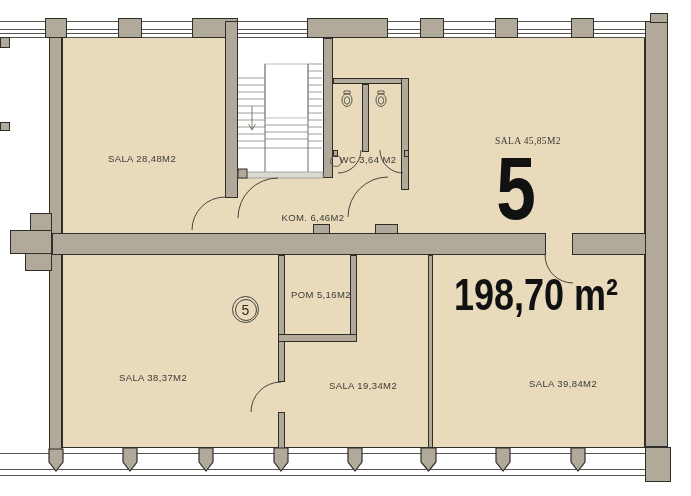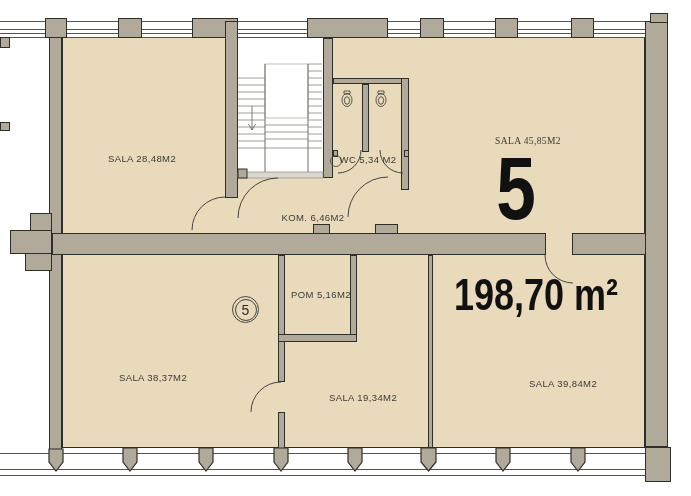--- a/index.html
+++ b/index.html
@@ -124,25 +124,25 @@
     <g transform="translate(381,100)" stroke="#4a4a44" stroke-width="0.9" fill="none">
       <ellipse rx="5" ry="6.5"></ellipse>
         <ellipse cy="0.5" rx="2.6" ry="3.8"></ellipse>
         <path d="M-3 -9 h6 v3 h-6 z"></path>
     </g>
     <circle cx="336" cy="161" r="5.5" stroke="#55554e" fill="none" stroke-width="0.9"></circle>
   </svg>
 
   <div class="label" style="left:142px;top:141px;margin-top:12px;">SALA 28,48M2</div>
   <div class="label" style="left:528px;top:136px;font-family:Liberation Serif, serif;">SALA 45,85M2</div>
-  <div class="label" style="left:368px;top:154px;">WC 5,34 M2</div>
+  <div class="label" style="left:368px;top:154px;">WC 3,64 M2</div>
   <div class="label" style="left:313px;top:212px;">KOM. 6,46M2</div>
   <div class="label" style="left:321px;top:289px;">POM 5,16M2</div>
   <div class="label" style="left:153px;top:344px;margin-top:28px;">SALA 38,37M2</div>
-  <div class="label" style="left:363px;top:392px;">SALA 19,34M2</div>
+  <div class="label" style="left:363px;top:380px;">SALA 19,34M2</div>
   <div class="label" style="left:551px;top:378px;margin-left:12px;">SALA 39,84M2</div>
 
   <div class="big-number" style="left:516px;top:144px;">5</div>
   <div class="big-area" style="left:536px;top:272px;">198,70 m²</div>
   <div class="marker">
     <div class="marker-inner"></div>
     <span>5</span>
   </div>
 
 </div>

